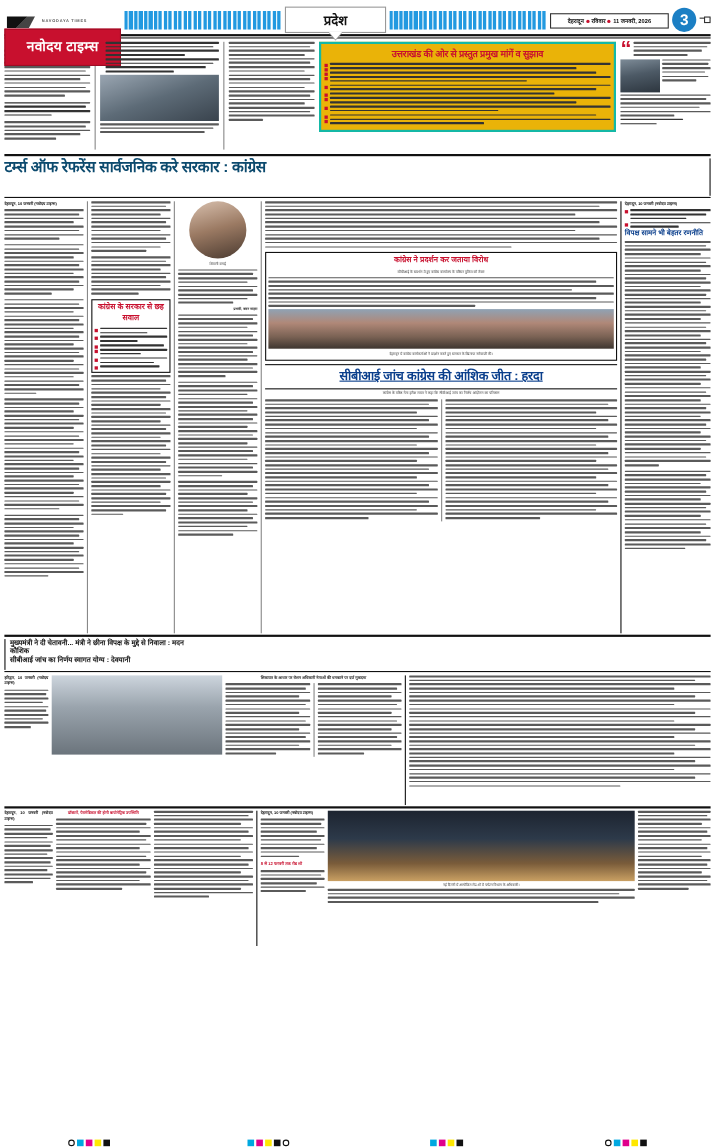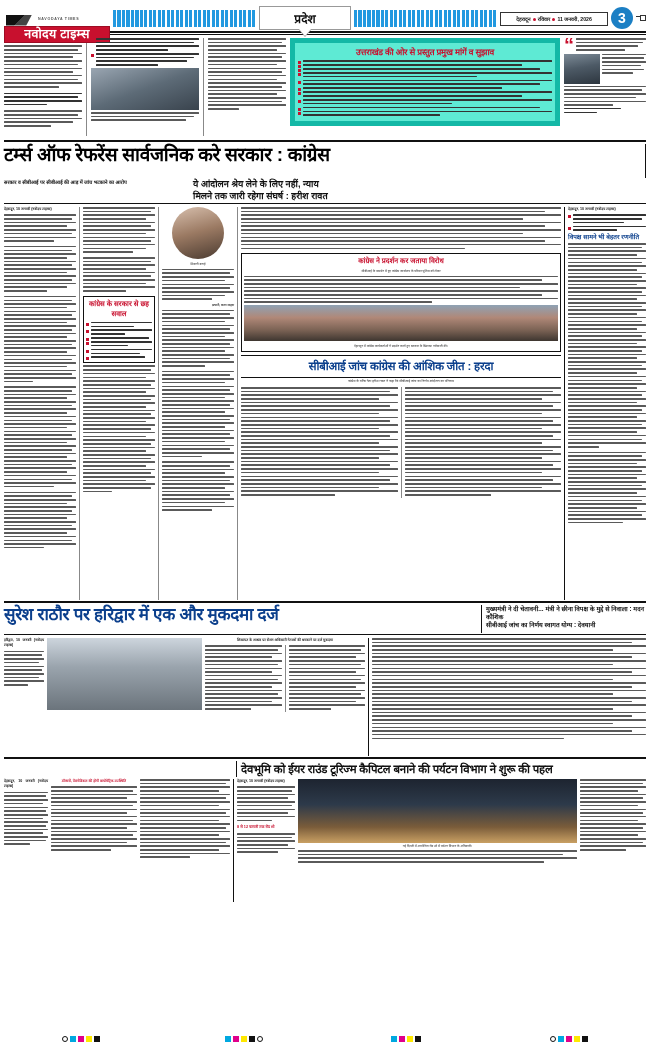--- a/index.html
+++ b/index.html
@@ -24,21 +24,21 @@
     width: 26px; height: 11px;
     background: linear-gradient(135deg,#111 0 50%, #444 50% 100%);
     clip-path: polygon(0 0, 100% 0, 78% 100%, 0 100%);
   }
   .logo-sub {
     position: absolute; top: 0px; left: 34px;
     font-size: 3.6px; letter-spacing: .7px; color: #555; font-weight: bold;
   }
   .logo-box {
     position: absolute; top: 9px; left: 0;
-    width: 106px; height: 17px;
+    width: 106px; height: 34px;
     background: #c8102e; border: 1px solid #9d0c24;
     display: flex; align-items: center; justify-content: center;
   }
   .logo-text {
     color: #fff; font-size: 12.5px; font-weight: bold;
     letter-spacing: .3px; line-height: 1; white-space: nowrap;
   }
   .bars { flex: 1; height: 17px; display: flex; gap: 1.4px; align-self: flex-end; margin-bottom: 3px; overflow: hidden; }
   .bars i { display: block; flex: 0 0 3.1px; height: 100%; background: #2299e0; }
   .section-tab {
@@ -96,21 +96,21 @@
 
   
   .bullets { list-style: none; }
   .bullets li { position: relative; padding-left: 5px; margin-bottom: 2.4px; }
   .bullets li:before {
     content: ""; position: absolute; left: 0; top: 1px;
     width: 3px; height: 3px; background: #c8102e;
   }
 
   
-  .tint { background: #5eead4; border: 5px solid #14b8a6; padding: 3px; }
+  .tint { background: #eab308; border: 2px solid #14b8a6; padding: 3px; }
   .tint-title {
     text-align: center; font-size: 8.5px; font-weight: bold; color: #c8102e;
     margin-bottom: 3px; letter-spacing: -.2px; white-space: nowrap;
   }
   .box-plain { border: 1px solid #111; padding: 3px; }
   .box-head-ctr { text-align: center; font-size: 7px; font-weight: bold; color: #c8102e; margin-bottom: 2px; }
 
   
   .photo { background: #b9c3cc; position: relative; overflow: hidden; }
   .photo.p-man   { background: linear-gradient(170deg,#7d8b97 0%,#4d5a66 45%,#2d363f 100%); }
@@ -119,24 +119,24 @@
   .photo.p-crowd { background: linear-gradient(180deg,#8fa2b4 0%,#b08878 35%,#7a6254 70%,#3e3630 100%); }
   .photo.p-room  { background: linear-gradient(180deg,#cdd5dd 0%,#9aa4ad 40%,#6b747c 100%); }
   .photo.p-stage { background: linear-gradient(180deg,#1d2430 0%,#2d3a4a 40%,#7a5c3a 75%,#c9a063 100%); }
   .cap { font-size: 3.2px; color: #333; text-align: center; padding-top: 1px; }
 
   .circ-photo { border-radius: 50%; overflow: hidden; }
 
   .quote-mark { color: #c8102e; font-size: 20px; line-height: .7; font-weight: bold; }
 
   
-  .hl2 { font-size: 19px; font-weight: bold; color: #000000; letter-spacing: -.3px; line-height: 1.12; white-space: nowrap; }
+  .hl2 { font-size: 14px; font-weight: bold; color: #0c4a6e; letter-spacing: -.3px; line-height: 1.12; white-space: nowrap; }
   .hl3 { font-size: 13px; font-weight: bold; color: #0b3f8c; letter-spacing: -.2px; line-height: 1.15; }
   .hl-sub { font-size: 9.2px; font-weight: bold; color: #111; line-height: 1.25; }
-  .hl-mid { font-size: 11.5px; font-weight: bold; color: #111; letter-spacing: -.2px; white-space: nowrap; }
+  .hl-mid { font-size: 11.5px; font-weight: bold; color: #111; letter-spacing: -.2px; white-space: nowrap; text-decoration: underline; }
   .hl-small { font-size: 6.4px; font-weight: bold; color: #111; line-height: 1.2; }
 
   .badge-kavayad {
     background: #c8102e; color: #fff; font-size: 7px; font-weight: bold;
     padding: 1px 8px; display: inline-block;
   }
   .kav-bar { background: #fce9e9; display:flex; align-items: center; gap: 4px; }
   .kav-bar .slash { width: 0; height: 0; border-left: 7px solid #c8102e; border-top: 11px solid transparent; border-bottom: 11px solid transparent;}
   .kav-txt { font-size: 6.2px; font-weight: bold; color: #111; }
 
@@ -448,30 +448,20 @@
 
   <div class="rule-thick" style="margin-top:4px"></div>
 
   <div style="display:flex;padding:2px 4px 0 4px;gap:4px;">
     <div style="flex:1">
       <div class="hl2">टर्म्स ऑफ रेफरेंस सार्वजनिक करे सरकार : कांग्रेस</div>
     </div>
     <div class="vline" style="height:34px"></div>
   </div>
 
-  <div style="display:flex;padding:1px 4px 0 4px;gap:4px;">
-    <div style="flex:0 0 185px">
-      <div style="font-size:5px;font-weight:bold;color:#111">सरकार व सीबीआई पर सीबीआई की आड़ में जांच भटकाने का आरोप</div>
-    </div>
-    <div style="flex:1">
-      <div class="hl-sub">ये आंदोलन श्रेय लेने के लिए नहीं, न्याय</div>
-      <div class="hl-sub">मिलने तक जारी रहेगा संघर्ष : हरीश रावत</div>
-    </div>
-    <div style="flex:0 0 168px"></div>
-  </div>
 
   <div class="rule-thin"></div>
 
   <div style="display:flex;padding:2px 4px 0 4px;gap:3px;height:395px;overflow:hidden">
 
     <div class="col" style="flex:0 0 72px">
       <div class="byline">देहरादून, 10 जनवरी (नवोदय टाइम्स)</div>
       <div class="lines">
         <i class="w100"></i>
           <i class="w95"></i>
@@ -977,23 +967,20 @@
           <i class="w95"></i>
           <i class="w100"></i>
           <i class="w70"></i>
       </div>
     </div>
   </div>
 
   <div class="rule-thick"></div>
 
   <div style="display:flex;padding:2px 4px 0 4px;gap:4px">
-    <div style="flex:1">
-      <div class="hl2" style="color:#0b3f8c;font-size:17px">सुरेश राठौर पर हरिद्वार में एक और मुकदमा दर्ज</div>
-    </div>
     <div class="vline" style="height:28px"></div>
     <div style="flex:0 0 160px">
       <div class="hl-small">मुख्यमंत्री ने दी चेतावनी... मंत्री ने छीना विपक्ष के मुद्दे से निवाला : मदन कौशिक</div>
       <div class="hl-small" style="margin-top:1px">सीबीआई जांच का निर्णय स्वागत योग्य : देवयानी</div>
     </div>
   </div>
   <div class="rule-thin"></div>
 
   <div style="display:flex;padding:2px 4px 0 4px;gap:3px;height:120px;overflow:hidden">
     <div class="col" style="flex:0 0 40px">
@@ -1089,27 +1076,20 @@
         <i class="w95"></i>
           <i class="w100"></i>
           <i class="w70"></i>
       </div>
     </div>
   </div>
 
   <div class="rule-thick"></div>
 
 
-  <div style="display:flex;padding:2px 4px 0 4px;gap:4px">
-    <div style="flex:0 0 228px"></div>
-    <div class="vline" style="height:16px"></div>
-    <div style="flex:1">
-      <div class="hl-mid" style="font-size:11.5px">देवभूमि को ईयर राउंड टूरिज्म कैपिटल बनाने की पर्यटन विभाग ने शुरू की पहल</div>
-    </div>
-  </div>
 
   <div style="display:flex;padding:2px 4px 0 4px;gap:3px;height:125px;overflow:hidden">
 
     <div class="col" style="flex:0 0 44px">
       <div class="byline">देहरादून, 10 जनवरी (नवोदय टाइम्स)</div>
       <div class="lines">
         <i class="w100"></i>
           <i class="w95"></i>
           <i class="w100"></i>
           <i class="w88"></i>

